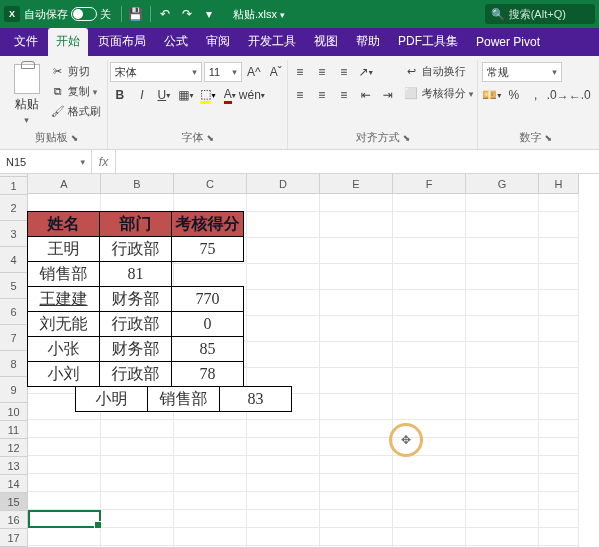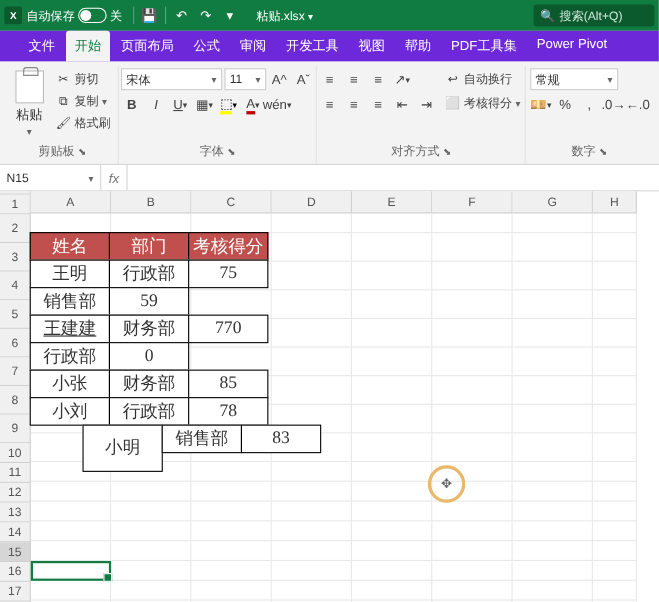--- a/index.html
+++ b/index.html
@@ -8,21 +8,21 @@
 .titlebar .xl-icon{width:16px;height:16px;background:#0b5a2e;border-radius:2px;display:flex;align-items:center;justify-content:center;font-size:9px;font-weight:bold;color:#fff}
 .autosave{display:flex;align-items:center;gap:3px;font-size:11px}
 .toggle{width:26px;height:14px;border:1px solid #fff;border-radius:7px;position:relative;display:inline-block}
 .toggle::after{content:"";position:absolute;width:10px;height:10px;background:#fff;border-radius:50%;top:1px;left:1px}
 .qat{display:flex;align-items:center;gap:6px;margin-left:6px}
 .qat-btn{width:16px;height:16px;display:flex;align-items:center;justify-content:center;color:#fff;font-size:12px;cursor:pointer}
 .qat-sep{width:1px;height:16px;background:rgba(255,255,255,.3)}
 .title{margin-left:12px;font-size:11px;color:#fff}
 .spacer{flex:1}
 .search{width:110px;height:20px;background:#0b5a2e;border-radius:3px;display:flex;align-items:center;padding:0 6px;color:#cfe8d9;font-size:11px;gap:4px}
-.tabs{height:28px;background:#6d28d9;display:flex;align-items:flex-start;padding:0 18px;gap:2px}
+.tabs{height:28px;background:#4c1d95;display:flex;align-items:center;padding:0 6px;gap:2px}
 .tab{padding:5px 8px 6px;color:#fff;font-size:12px;cursor:pointer}
 .tab.active{background:#f3f3f3;color:#107c41;border-radius:3px 3px 0 0}
 .ribbon{height:94px;background:#f3f3f3;border-bottom:1px solid #d6d6d6;display:flex;padding:4px 6px 0;gap:0}
 .group{display:flex;flex-direction:column;align-items:center;justify-content:space-between;padding:0 6px;border-right:1px solid #e0e0e0;min-width:60px}
 .group:last-child{border-right:none}
 .group-body{display:flex;align-items:flex-start;gap:4px;padding-top:2px}
 .group-label{font-size:11px;color:#666;padding:2px 0 4px;display:flex;align-items:center;gap:3px}
 .big-btn{display:flex;flex-direction:column;align-items:center;gap:2px;padding:2px 4px;cursor:pointer}
 .clip-icon{width:26px;height:30px;border:1px solid #bbb;background:#fff;position:relative}
 .clip-icon::before{content:"";position:absolute;top:-4px;left:6px;width:12px;height:6px;border:1px solid #888;border-radius:3px 3px 0 0}
@@ -46,21 +46,21 @@
 .rowhdrs{display:flex;flex-direction:column}
 .rowhdr{width:28px;background:#f0f0f0;border-right:1px solid #d0d0d0;border-bottom:1px solid #d0d0d0;display:flex;align-items:center;justify-content:center;font-size:11px;color:#555}
 .rowhdr.sel{background:#d6d6d6}
 .grid{position:relative}
 .cells{position:absolute;top:0;left:0}
 .cellrow{display:flex}
 .cell{border-right:1px solid #e8e8e8;border-bottom:1px solid #e8e8e8;display:flex;align-items:center;justify-content:center;font-size:14px;font-family:"SimSun",serif}
 .data-table{position:absolute}
 .dtr{display:flex}
 .dtc{border:1px solid #000;margin:-1px 0 0 -1px;display:flex;align-items:center;justify-content:center;font-size:16px;font-family:"SimSun",serif;background:#fff}
-.dtc.hdr{background:#c0504d;color:#ffffff;font-weight:normal}
+.dtc.hdr{background:#c0504d;color:#0f172a;font-weight:bold}
 .selbox{position:absolute;border:2px solid #107c41;pointer-events:none}
 .selbox::after{content:"";position:absolute;right:-3px;bottom:-3px;width:6px;height:6px;background:#107c41;border:1px solid #fff}
 .cursor-ring{position:absolute;width:34px;height:34px;border:3px solid #e8b86b;border-radius:50%;display:flex;align-items:center;justify-content:center;color:#666;font-size:12px;pointer-events:none}
 </style>
 </head>
 <body>
 
 <div class="titlebar">
   <div class="xl-icon">X</div>
   <div class="autosave">
@@ -452,43 +452,44 @@
             <div class="dtc hdr" style="width: 73px; height: 26px;">部门</div>
             <div class="dtc hdr" style="width: 73px; height: 26px;">考核得分</div>
           </div>
           <div class="dtr">
             <div class="dtc" style="width: 73px; height: 26px;">王明</div>
             <div class="dtc" style="width: 73px; height: 26px;">行政部</div>
             <div class="dtc" style="width: 73px; height: 26px;">75</div>
           </div>
           <div class="dtr">
             <div class="dtc" style="width: 73px; height: 26px;">销售部</div>
-            <div class="dtc" style="width: 73px; height: 26px;">59</div>
+            <div class="dtc" style="width: 73px; height: 26px;">81</div>
           </div>
           <div class="dtr">
             <div class="dtc" style="width: 73px; height: 26px; text-decoration: underline;">王建建</div>
             <div class="dtc" style="width: 73px; height: 26px;">财务部</div>
             <div class="dtc" style="width: 73px; height: 26px;">770</div>
           </div>
           <div class="dtr">
+            <div class="dtc" style="width: 73px; height: 26px;">刘无能</div>
             <div class="dtc" style="width: 73px; height: 26px;">行政部</div>
             <div class="dtc" style="width: 73px; height: 26px;">0</div>
           </div>
           <div class="dtr">
             <div class="dtc" style="width: 73px; height: 26px;">小张</div>
             <div class="dtc" style="width: 73px; height: 26px;">财务部</div>
             <div class="dtc" style="width: 73px; height: 26px;">85</div>
           </div>
           <div class="dtr">
             <div class="dtc" style="width: 73px; height: 26px;">小刘</div>
             <div class="dtc" style="width: 73px; height: 26px;">行政部</div>
             <div class="dtc" style="width: 73px; height: 26px;">78</div>
           </div>
           <div class="dtr">
-            <div class="dtc" style="width: 73px; height: 43px; margin-left: 47px;">小明</div>
+            <div class="dtc" style="width: 73px; height: 26px; margin-left: 47px;">小明</div>
             <div class="dtc" style="width: 73px; height: 26px;">销售部</div>
             <div class="dtc" style="width: 73px; height: 26px;">83</div>
           </div>
         </div>
         <div class="selbox" style="left: 0px; top: 316px; width: 73px; height: 18px;"></div>
       </div>
   </div>
 </div>
 
 <div class="cursor-ring" style="left: 389px; top: 423px;">✥</div>

